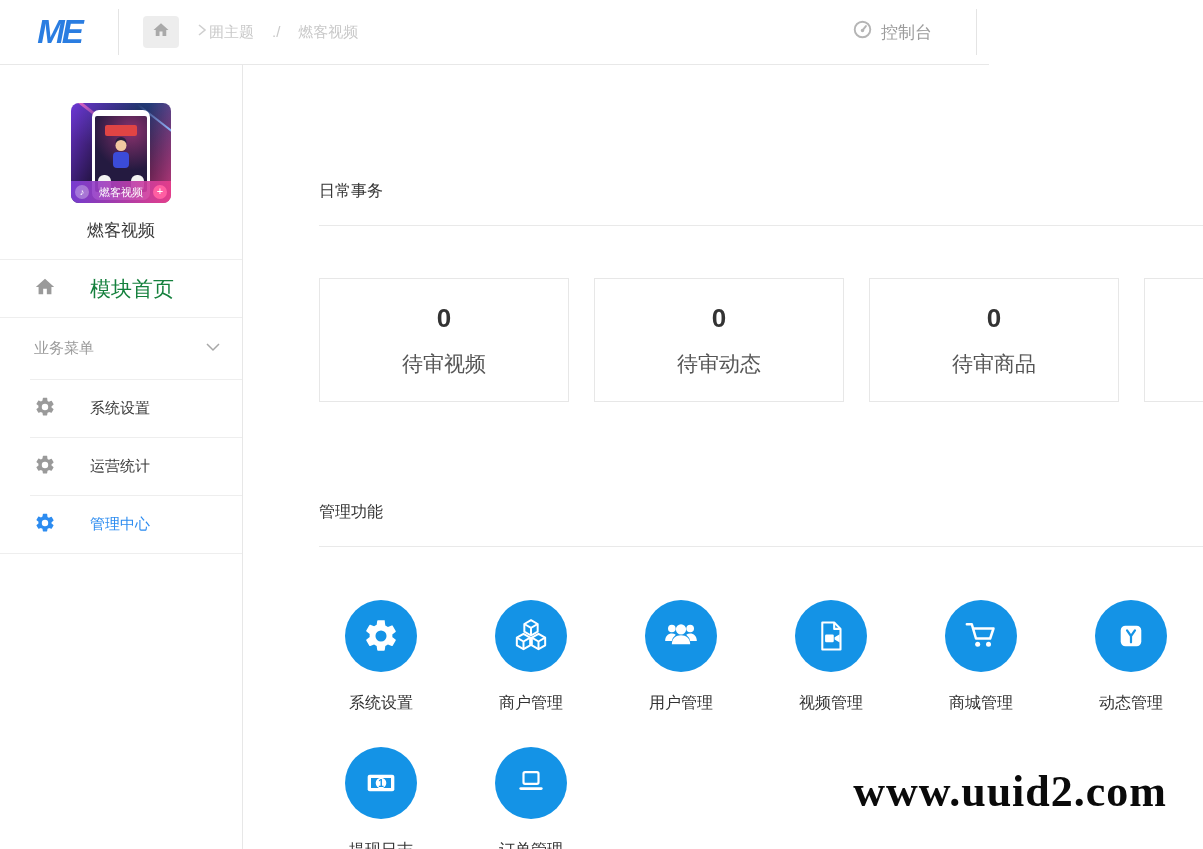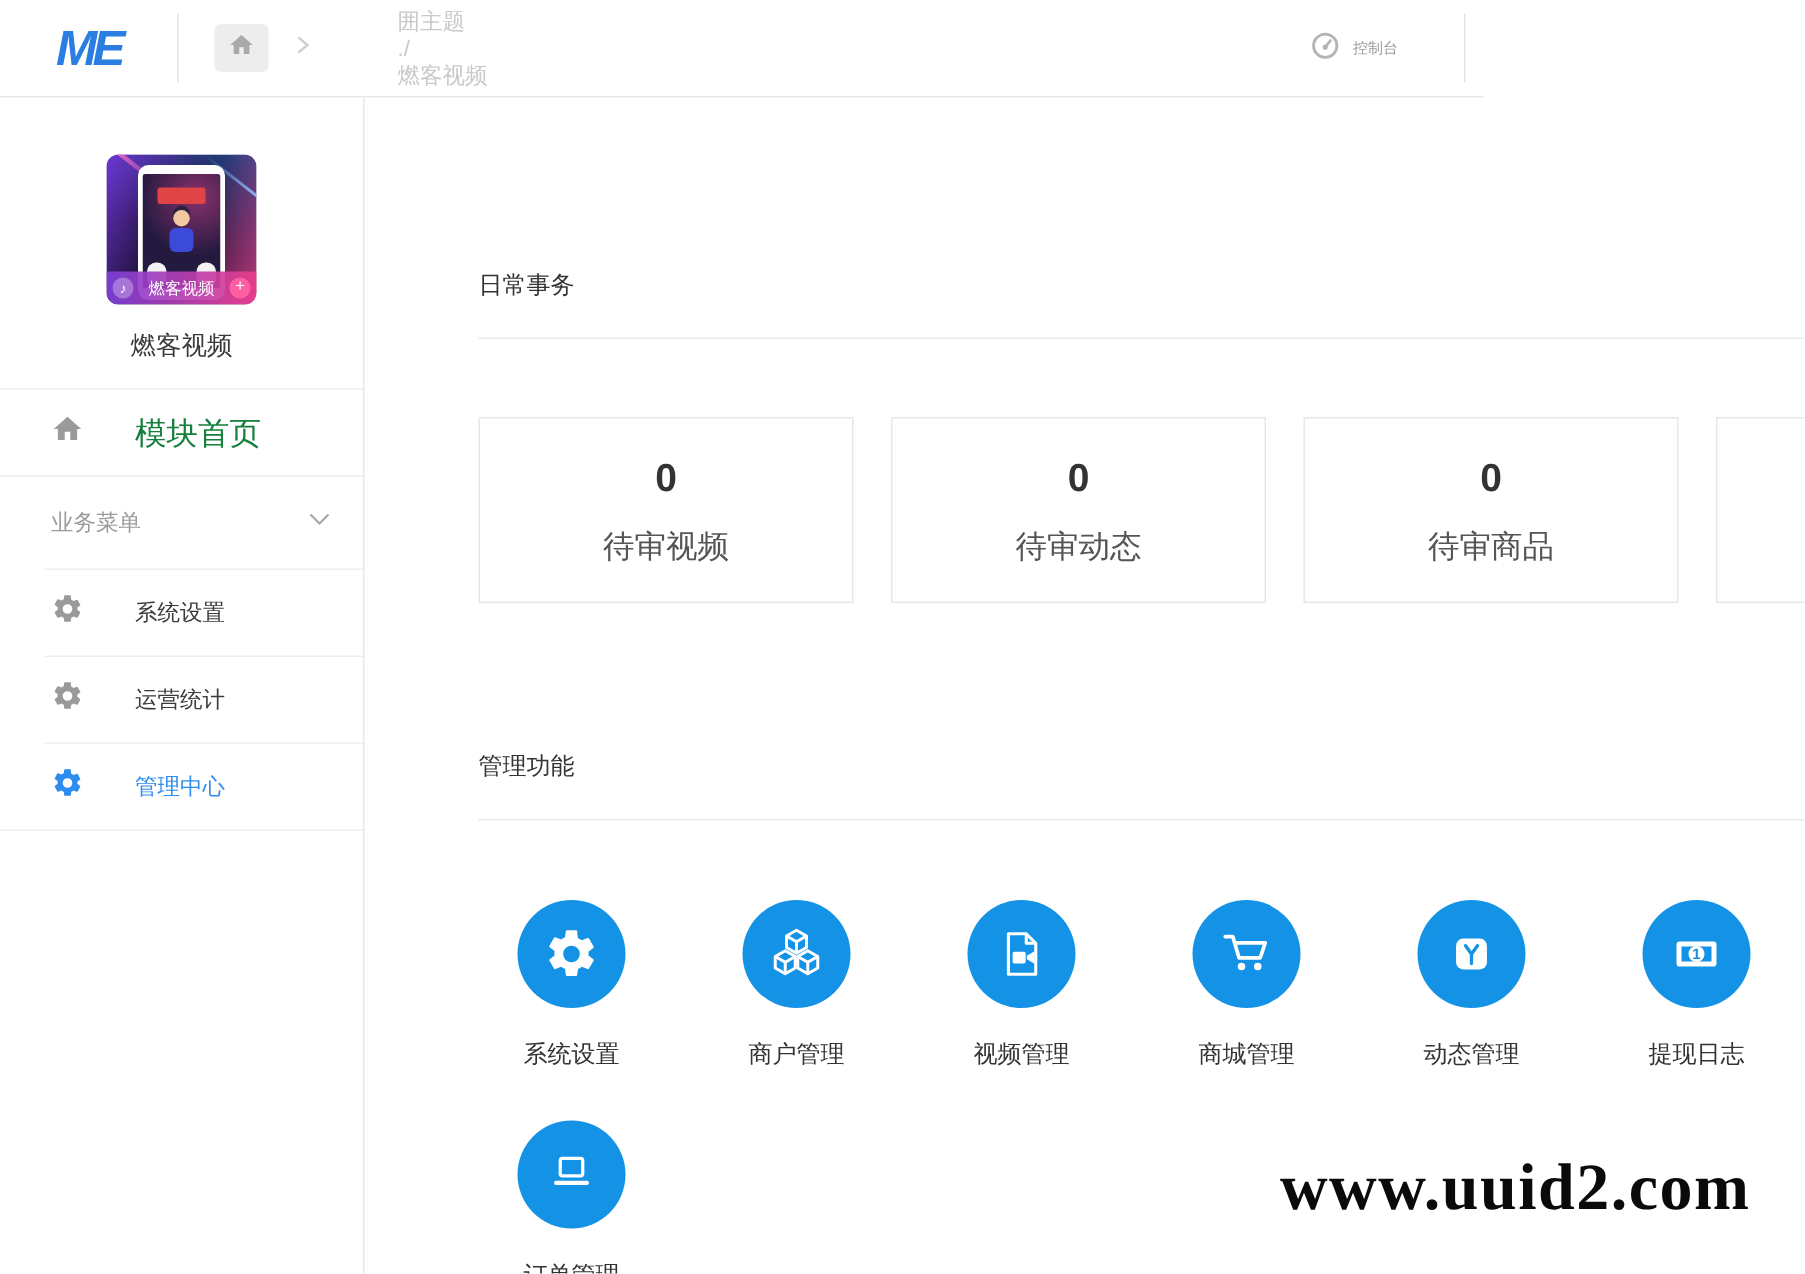--- a/index.html
+++ b/index.html
@@ -10,24 +10,24 @@
   .topbar { position:absolute; top:0; left:0; width:989px; height:65px;
             background:#fff; border-bottom:1px solid #e8e8e8;
             display:flex; align-items:center; z-index:5; }
   .logo { width:118px; text-align:center; font-size:33px; font-weight:bold;
           font-style:italic; color:#2a7de1; letter-spacing:-3px; cursor:pointer; }
   .vdiv { width:1px; height:46px; background:#e4e4e4; }
   .home-btn { width:36px; height:32px; background:#ededed; border-radius:4px;
               margin-left:24px; display:flex; align-items:center; justify-content:center;
               cursor:pointer; }
   .crumb-chevron { margin-left:16px; }
-  .breadcrumb { margin-left:56px; font-size:15px; color:#c9c9c9; display:flex; gap:0;flex-direction:column; }
+  .breadcrumb { font-size:15px; color:#c9c9c9; display:flex; gap:18px; }
   .breadcrumb .seg { cursor:pointer; }
   .spacer { flex:1; }
-  .console { display:flex; align-items:center; gap:9px; font-size:10px; color:#9c9c9c;
+  .console { display:flex; align-items:center; gap:9px; font-size:17px; color:#9c9c9c;
              cursor:pointer; margin-right:44px; }
   .topbar .vdiv.right { margin-right:12px; }
 
   
   .sidebar { position:absolute; top:65px; left:0; width:243px; height:784px;
              background:#fff; border-right:1px solid #e7e7e7; }
   .thumb { width:100px; height:100px; border-radius:8px; margin:38px auto 0 auto;
            position:relative; overflow:hidden; cursor:pointer;
            background-color:#140d26;
            background-image:
@@ -264,20 +264,33 @@
               <path d="M16 9.6l8 4.6 8-4.6M24 14.2v9.2"></path>
             <path d="M15 21.4l8 4.6v9.2l-8 4.6-8-4.6v-9.2z"></path>
               <path d="M7 26l8 4.6L23 26M15 30.6v9.2"></path>
             <path d="M33 21.4l8 4.6v9.2l-8 4.6-8-4.6v-9.2z"></path>
               <path d="M25 26l8 4.6L41 26M33 30.6v9.2"></path>
           </svg>
         </div>
         <div class="app-label">商户管理</div>
       </div>
 
+      <div class="app-cell">
+        <div class="app-circle">
+          <svg width="40" height="40" viewBox="0 0 48 48" fill="#fff">
+            <circle cx="13" cy="15" r="4.6"></circle>
+              <path d="M5 30c0-6 3.6-9 8-9 1.8 0 3.4.5 4.7 1.4A13 13 0 0 0 13 30z"></path>
+            <circle cx="35" cy="15" r="4.6"></circle>
+              <path d="M43 30c0-6-3.6-9-8-9-1.8 0-3.4.5-4.7 1.4A13 13 0 0 1 35 30z"></path>
+            <circle cx="24" cy="16" r="6.2"></circle>
+              <path d="M13 34c0-7.5 4.9-11 11-11s11 3.5 11 11z"></path>
+          </svg>
+        </div>
+        <div class="app-label">用户管理</div>
+      </div>
 
       <div class="app-cell">
         <div class="app-circle">
           <svg width="38" height="38" viewBox="0 0 48 48">
             <path d="M13 7h15l8 8v26H13z" fill="none" stroke="#fff" stroke-width="2.6" stroke-linejoin="round"></path>
             <path d="M28 7v8h8" fill="none" stroke="#fff" stroke-width="2.6" stroke-linejoin="round"></path>
             <rect x="16.5" y="22" width="11" height="10" rx="1.6" fill="#fff"></rect>
             <path d="M28.5 25.5l6.5-3.8v10.6l-6.5-3.8z" fill="#fff"></path>
           </svg>
         </div>

